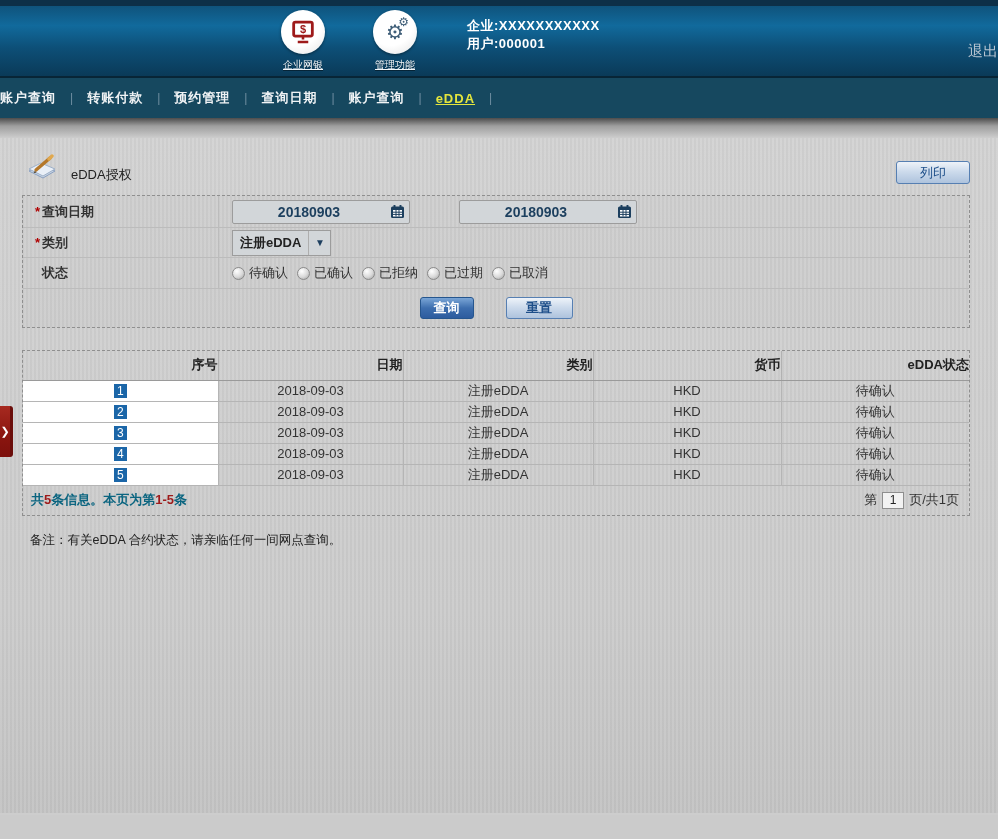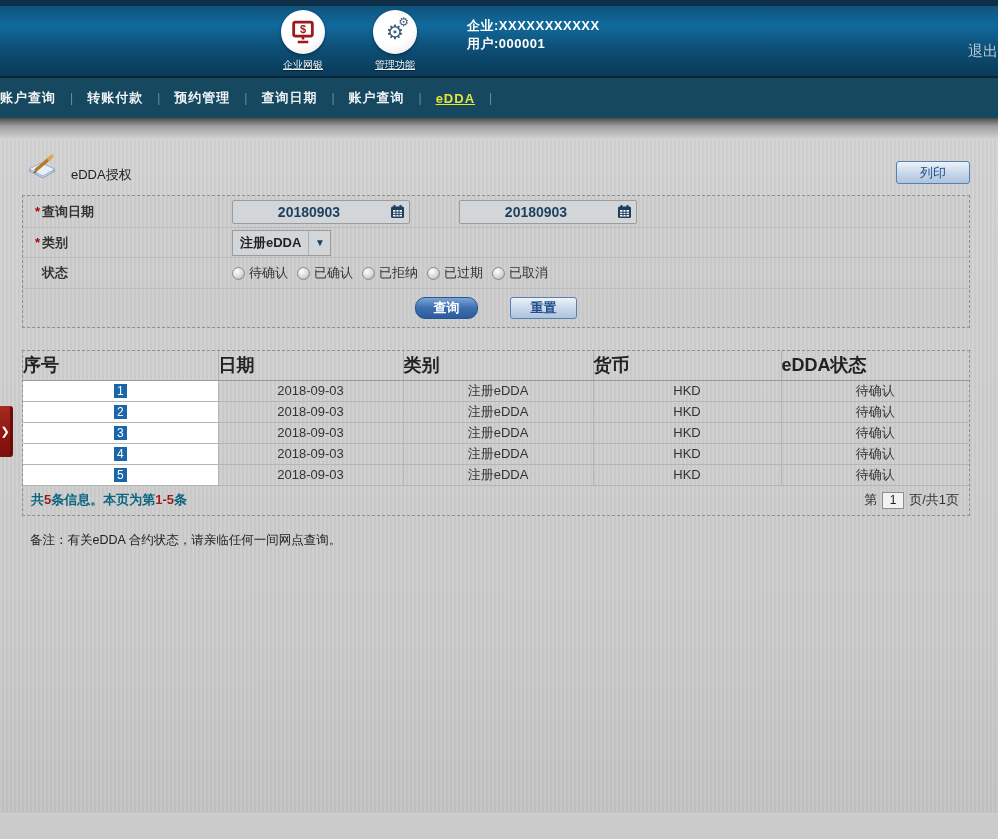--- a/index.html
+++ b/index.html
@@ -105,43 +105,43 @@
   .radio-circle {
     width: 13px; height: 13px; border-radius: 50%;
     border: 1px solid #8a8a8a;
     background: radial-gradient(circle at 35% 30%, #ffffff, #d9d9d9 55%, #9c9c9c);
     flex: 0 0 auto;
   }
   .radio-text { font-size: 13px; color: #333; }
 
   .form-buttons { height: 38px; display: flex; align-items: center; justify-content: center; gap: 32px; }
   .btn-primary {
-    width: 63px; height: 22px;
+    width: 54px; height: 22px;
     background: linear-gradient(180deg, #7aa5d6, #3d6eae 50%, #2d5c9e);
-    border: 1px solid #26568e; border-radius: 10px;
+    border: 1px solid #26568e; border-radius: 3px;
     color: #fff; font: bold 13px "Liberation Sans", sans-serif; cursor: pointer;
   }
   .btn-secondary {
     width: 67px; height: 22px;
     background: linear-gradient(180deg, #eef3f9, #cddbec 45%, #aec3dd);
     border: 1px solid #567fb2; border-radius: 3px;
     color: #1d4e89; font: bold 13px "Liberation Sans", sans-serif; cursor: pointer;
   }
 
   
   .table-panel { margin: 22px 28px 0 22px; width: 948px; border: 1px dashed #8f8f8f; }
   table.results { width: 100%; border-collapse: collapse; table-layout: fixed; }
   table.results col.c1 { width: 195px; }
   table.results col.c2 { width: 185px; }
   table.results col.c3 { width: 190px; }
   table.results col.c4 { width: 188px; }
   table.results th {
-    height: 29px; font-size: 18px; font-weight: bold; color: #222;
+    height: 29px; font-size: 13px; font-weight: bold; color: #222;
     border-bottom: 1px solid #9a9a9a; border-right: 1px solid #b2b2b2;
-    text-align: left;
+    text-align: right;
   }
   table.results th:last-child, table.results td:last-child { border-right: none; }
   table.results td {
     height: 21px; font-size: 13px; color: #333; text-align: center;
     border-bottom: 1px solid #b5b5b5; border-right: 1px solid #b5b5b5;
   }
   td.seq-cell { background: #ffffff; }
   .seq-link { background: #1b66a8; color: #fff; font-size: 12px; padding: 0 3px; cursor: pointer; }
   .table-footer { display: flex; align-items: center; height: 29px; padding: 0 10px 0 8px; }
   .summary { font-size: 13px; font-weight: bold; }

